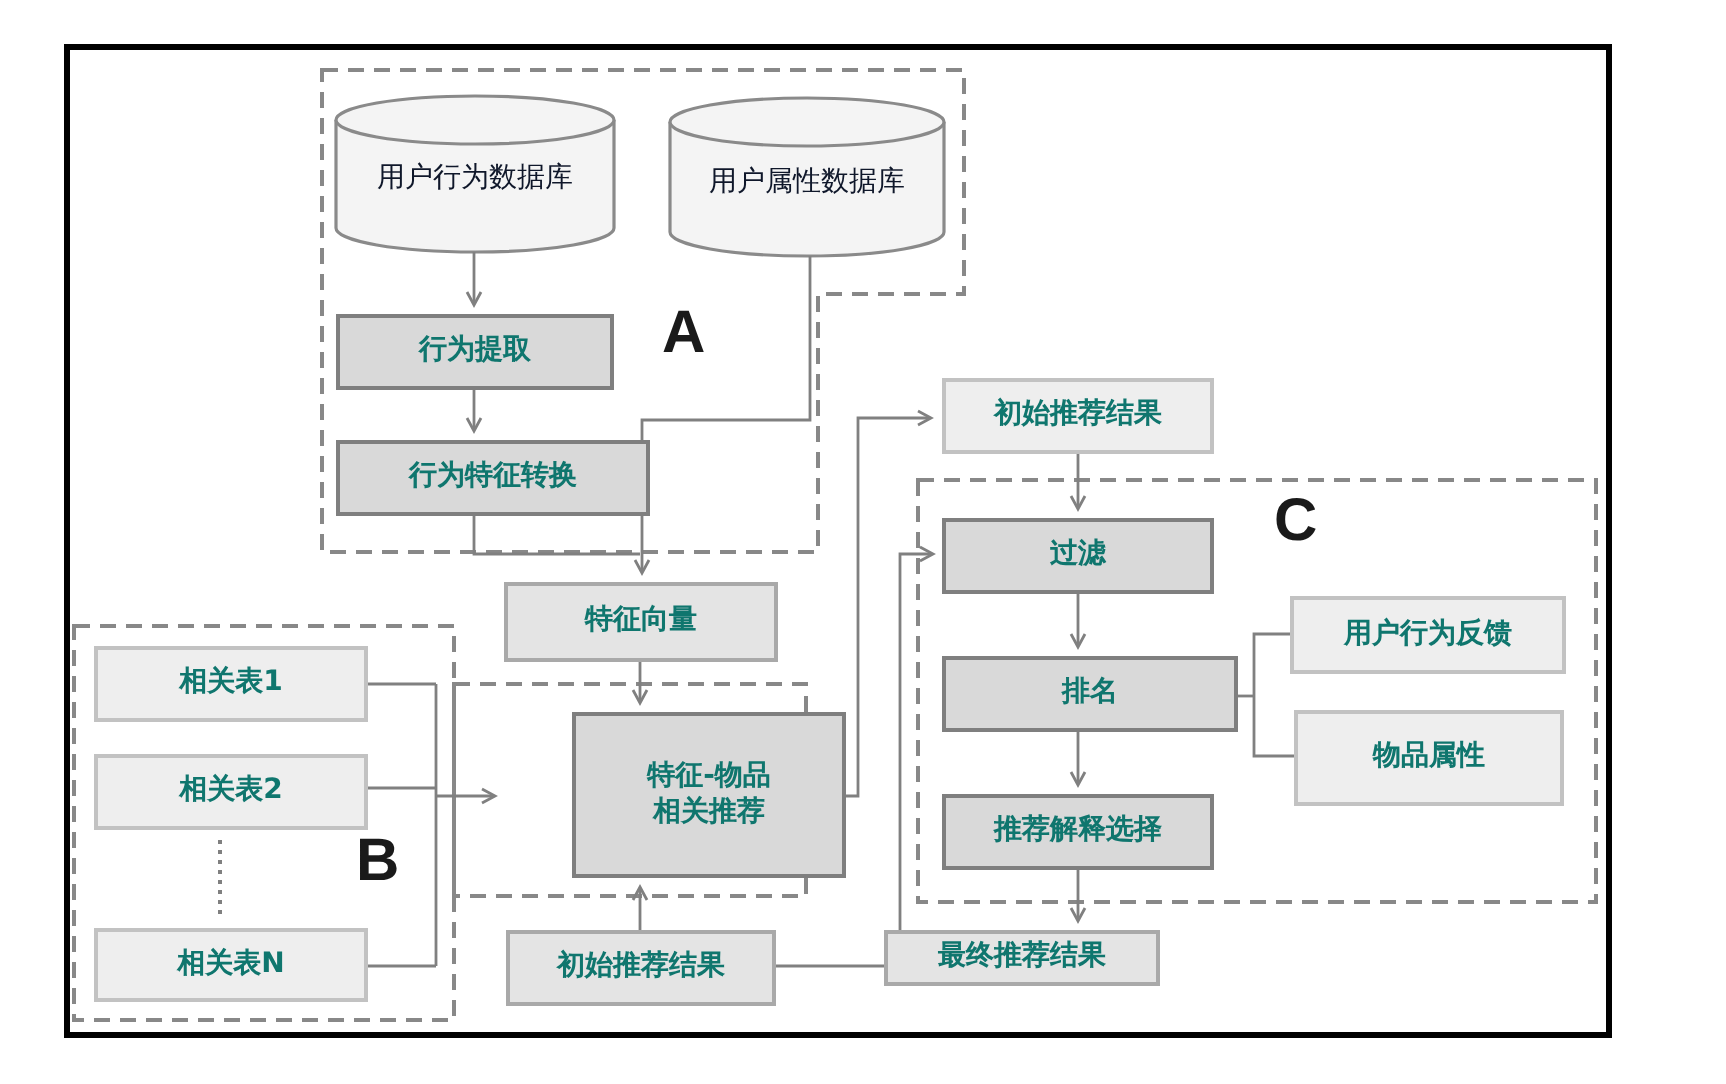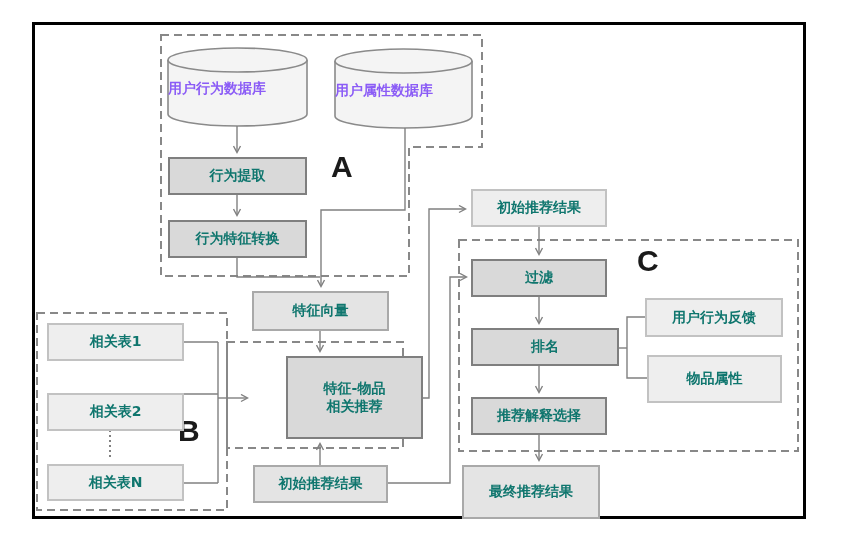--- a/index.html
+++ b/index.html
@@ -5,21 +5,21 @@
   html,body{margin:0;padding:0;background:#fff;}
   .stage{position:relative;width:863px;height:542px;background:#ffffff;overflow:hidden;
          font-family:"DejaVu Sans","Liberation Sans",sans-serif;}
   .frame{position:absolute;left:32px;top:22px;width:774px;height:497px;border:3px solid #000;box-sizing:border-box;}
   svg.layer{position:absolute;left:0;top:0;width:863px;height:542px;}
   .node{position:absolute;display:flex;flex-direction:column;align-items:center;justify-content:center;
         text-align:center;font-size:14px;font-weight:bold;color:#0f766e;box-sizing:border-box;line-height:1.25;}
   .proc{background:#d9d9d9;border:2px solid #7f7f7f;}
   .data{background:#eeeeee;border:2px solid #c2c2c2;}
   .mid{background:#e4e4e4;border:2px solid #a9a9a9;}
-  .dbtext{position:absolute;font-size:14px;font-weight:bold;color:#8b5cf6;}
+  .dbtext{position:absolute;text-align:center;font-size:14px;font-weight:normal;color:#0f172a;}
   .grouplabel{position:absolute;font-family:"Liberation Sans",sans-serif;font-size:30px;font-weight:bold;color:#1a1a1a;}
 </style>
 </head>
 <body>
 
 <div class="stage">
   <div class="frame"></div>
 
   <svg class="layer" viewBox="0 0 863 542">
     <defs>
@@ -69,35 +69,35 @@
   </svg>
 
   <div class="dbtext" style="left:168px;top:80px;width:139px;">用户行为数据库</div>
   <div class="dbtext" style="left:335px;top:82px;width:137px;">用户属性数据库</div>
 
   <div class="grouplabel" style="left:331px;top:150px;">A</div>
   <div class="grouplabel" style="left:178px;top:414px;">B</div>
   <div class="grouplabel" style="left:637px;top:244px;">C</div>
 
   <div class="node proc" style="left:168px;top:157px;width:139px;height:38px;">行为提取</div>
-  <div class="node proc" style="left:168px;top:220px;width:139px;height:38px;">行为特征转换</div>
+  <div class="node proc" style="left:168px;top:220px;width:157px;height:38px;">行为特征转换</div>
   <div class="node mid" style="left:252px;top:291px;width:137px;height:40px;">特征向量</div>
 
   <div class="node proc" style="left:252px;top:356px;width:137px;height:83px;margin-left:34px;">
     <span>特征-物品</span>
     <span>相关推荐</span>
   </div>
 
   <div class="node data" style="left:47px;top:323px;width:137px;height:38px;">相关表1</div>
-  <div class="node data" style="left:47px;top:393px;width:137px;height:38px;">相关表2</div>
+  <div class="node data" style="left:47px;top:377px;width:137px;height:38px;">相关表2</div>
   <div class="node data" style="left:47px;top:464px;width:137px;height:37px;">相关表N</div>
 
   <div class="node mid" style="left:253px;top:465px;width:135px;height:38px;">初始推荐结果</div>
 
   <div class="node data" style="left:471px;top:189px;width:136px;height:38px;">初始推荐结果</div>
   <div class="node proc" style="left:471px;top:259px;width:136px;height:38px;">过滤</div>
   <div class="node proc" style="left:471px;top:328px;width:148px;height:38px;">排名</div>
   <div class="node proc" style="left:471px;top:397px;width:136px;height:38px;">推荐解释选择</div>
-  <div class="node mid" style="left:462px;top:465px;width:138px;height:54px;">最终推荐结果</div>
+  <div class="node mid" style="left:442px;top:465px;width:138px;height:28px;">最终推荐结果</div>
 
   <div class="node data" style="left:645px;top:298px;width:138px;height:39px;">用户行为反馈</div>
   <div class="node data" style="left:647px;top:355px;width:135px;height:48px;">物品属性</div>
 </div>
 
 </body></html>

